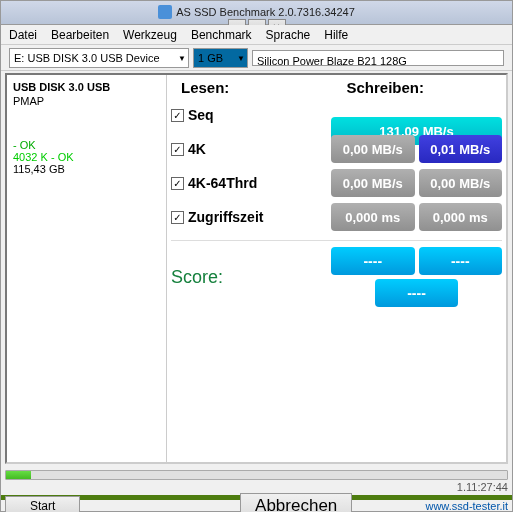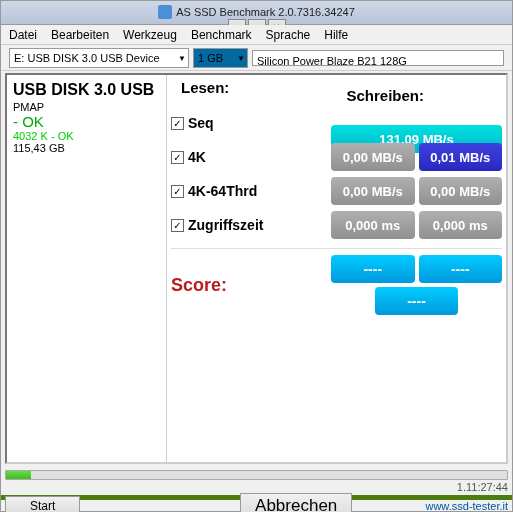--- a/index.html
+++ b/index.html
@@ -174,33 +174,34 @@
       width: 160px;
       min-width: 160px;
       background: #fff;
       border-right: 1px solid #ccc;
       padding: 6px;
       font-size: 11px;
     }
 
     .disk-name {
       font-weight: bold;
-      font-size: 16px;
+      font-size: 11px;
       color: #000;
       margin-bottom: 2px;
     }
 
     .pmap-label {
       color: #000;
       font-size: 11px;
     }
 
     .status-ok {
       color: #00aa00;
-      font-size: 15px;
+      font-size: 11px;
+      margin-top: 32px;
     }
 
     .status-ok2 {
       color: #00cc00;
       font-size: 11px;
     }
 
     .disk-size {
       color: #000;
       font-size: 11px;
@@ -225,21 +226,20 @@
       color: #000;
       padding-left: 10px;
     }
 
     .bench-header-write {
       flex: 1;
       font-size: 15px;
       font-weight: bold;
       color: #000;
       padding-left: 10px;
-      margin-top: 8px;
     }
 
     .bench-row {
       display: flex;
       align-items: center;
       margin-bottom: 4px;
       height: 30px;
     }
 
     .row-label-area {
@@ -308,22 +308,22 @@
       padding: 6px 0 2px 0;
       border-top: 1px solid #ddd;
     }
 
     .score-label-area {
       width: 160px;
     }
 
     .score-label {
       font-size: 18px;
-      font-weight: bold;
-      color: #b91c1c;
+      font-weight: normal;
+      color: #15803d;
       text-align: center;
     }
 
     .score-row {
       display: flex;
       gap: 4px;
       width: 100%;
     }
 
     .score-cell {

